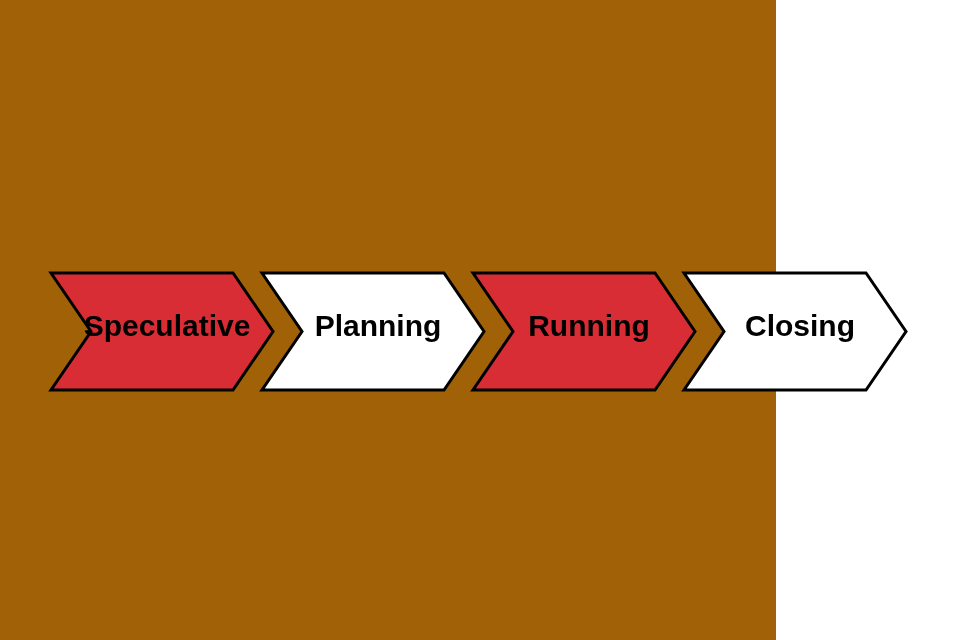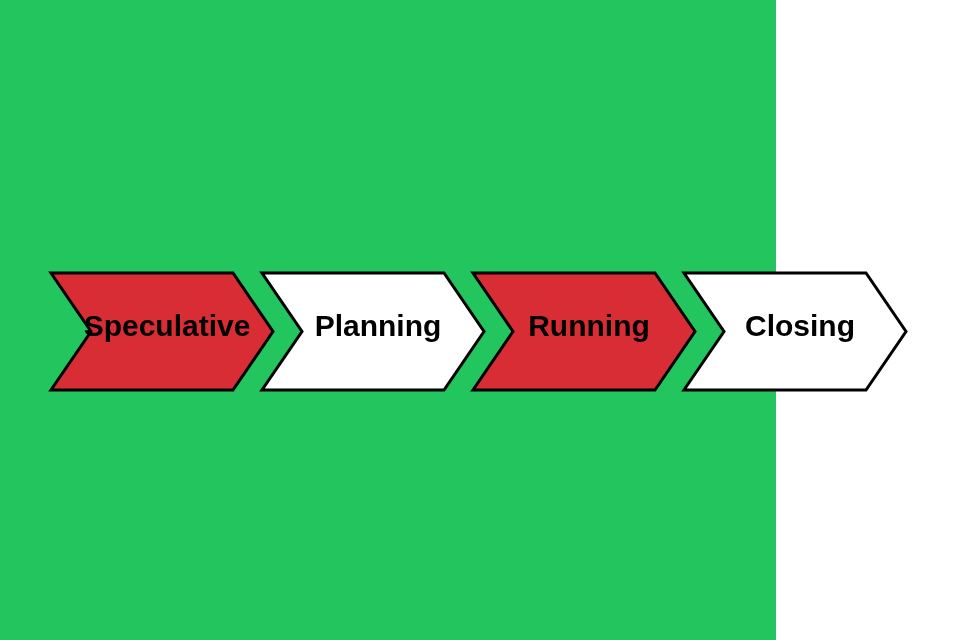--- a/index.html
+++ b/index.html
@@ -11,21 +11,21 @@
     width: 960px;
     height: 640px;
     background: #ffffff;
     font-family: "Liberation Sans", sans-serif;
     overflow: hidden;
   }
   #canvas {
     position: relative;
     width: 776px;
     height: 640px;
-    background: #22c55e;
+    background: #a16207;
   }
   #chevron-flow {
     position: absolute;
     left: 0;
     top: 0;
     width: 960px;
     height: 640px;
   }
   .chevron-label {
     font-family: "Liberation Sans", sans-serif;

